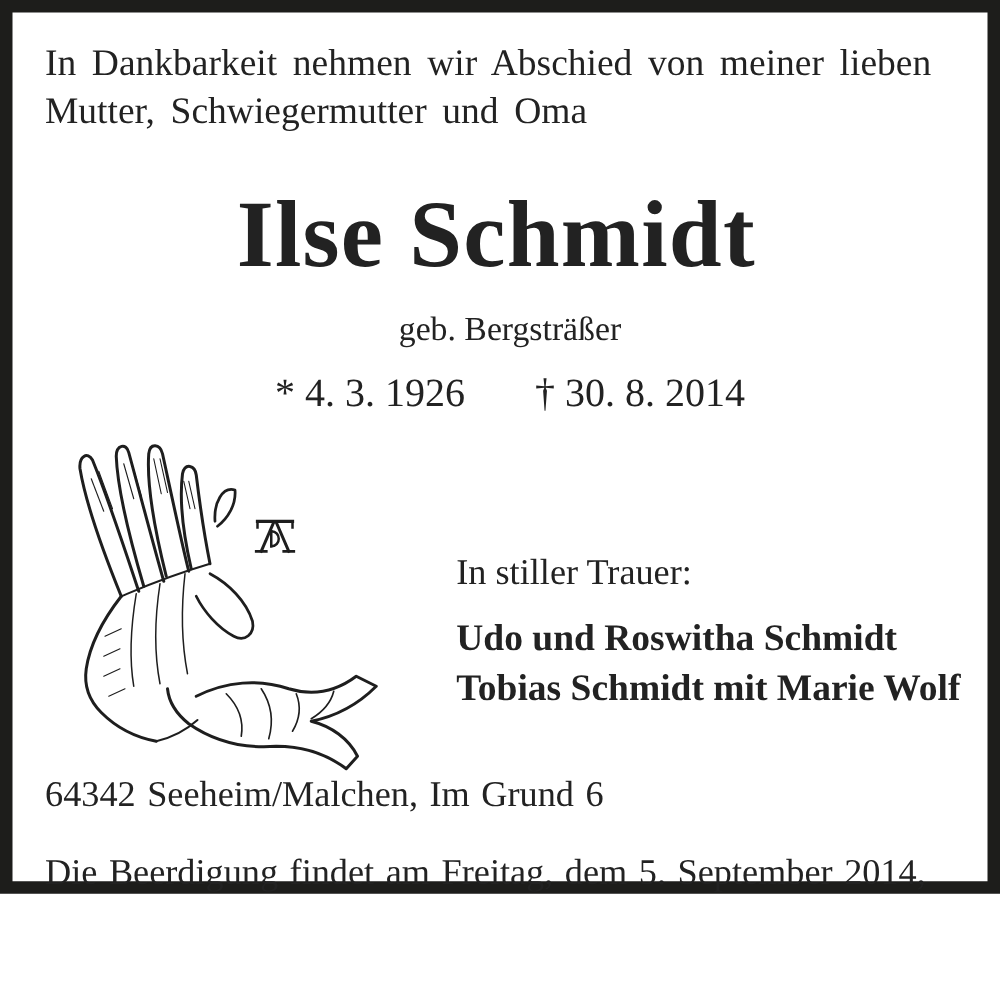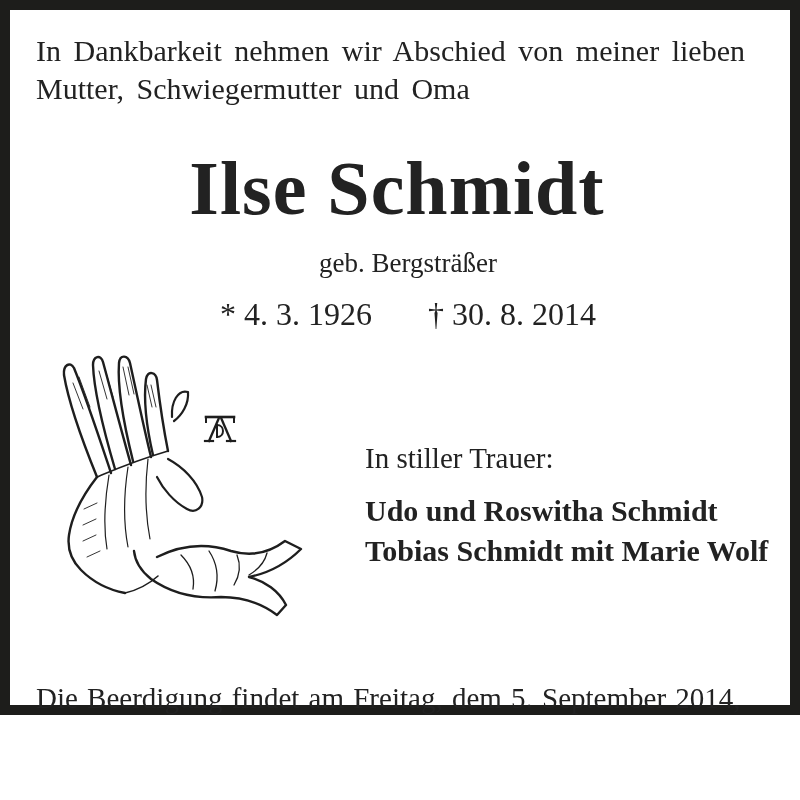--- a/index.html
+++ b/index.html
@@ -186,18 +186,19 @@
       </g>
     </svg>
   </div>
 
   <div class="mourning">
     <div class="mlabel">In stiller Trauer:</div>
     <div class="mname">Udo und Roswitha Schmidt</div>
     <div class="mname">Tobias Schmidt mit Marie Wolf</div>
   </div>
 
+  <div class="address">64342 Seeheim/Malchen, Im Grund 6</div>
 
   <div class="funeral">
     <div>Die Beerdigung findet am Freitag, dem 5. September 2014,</div>
   </div>
 
 </div>
 
 </body></html>

